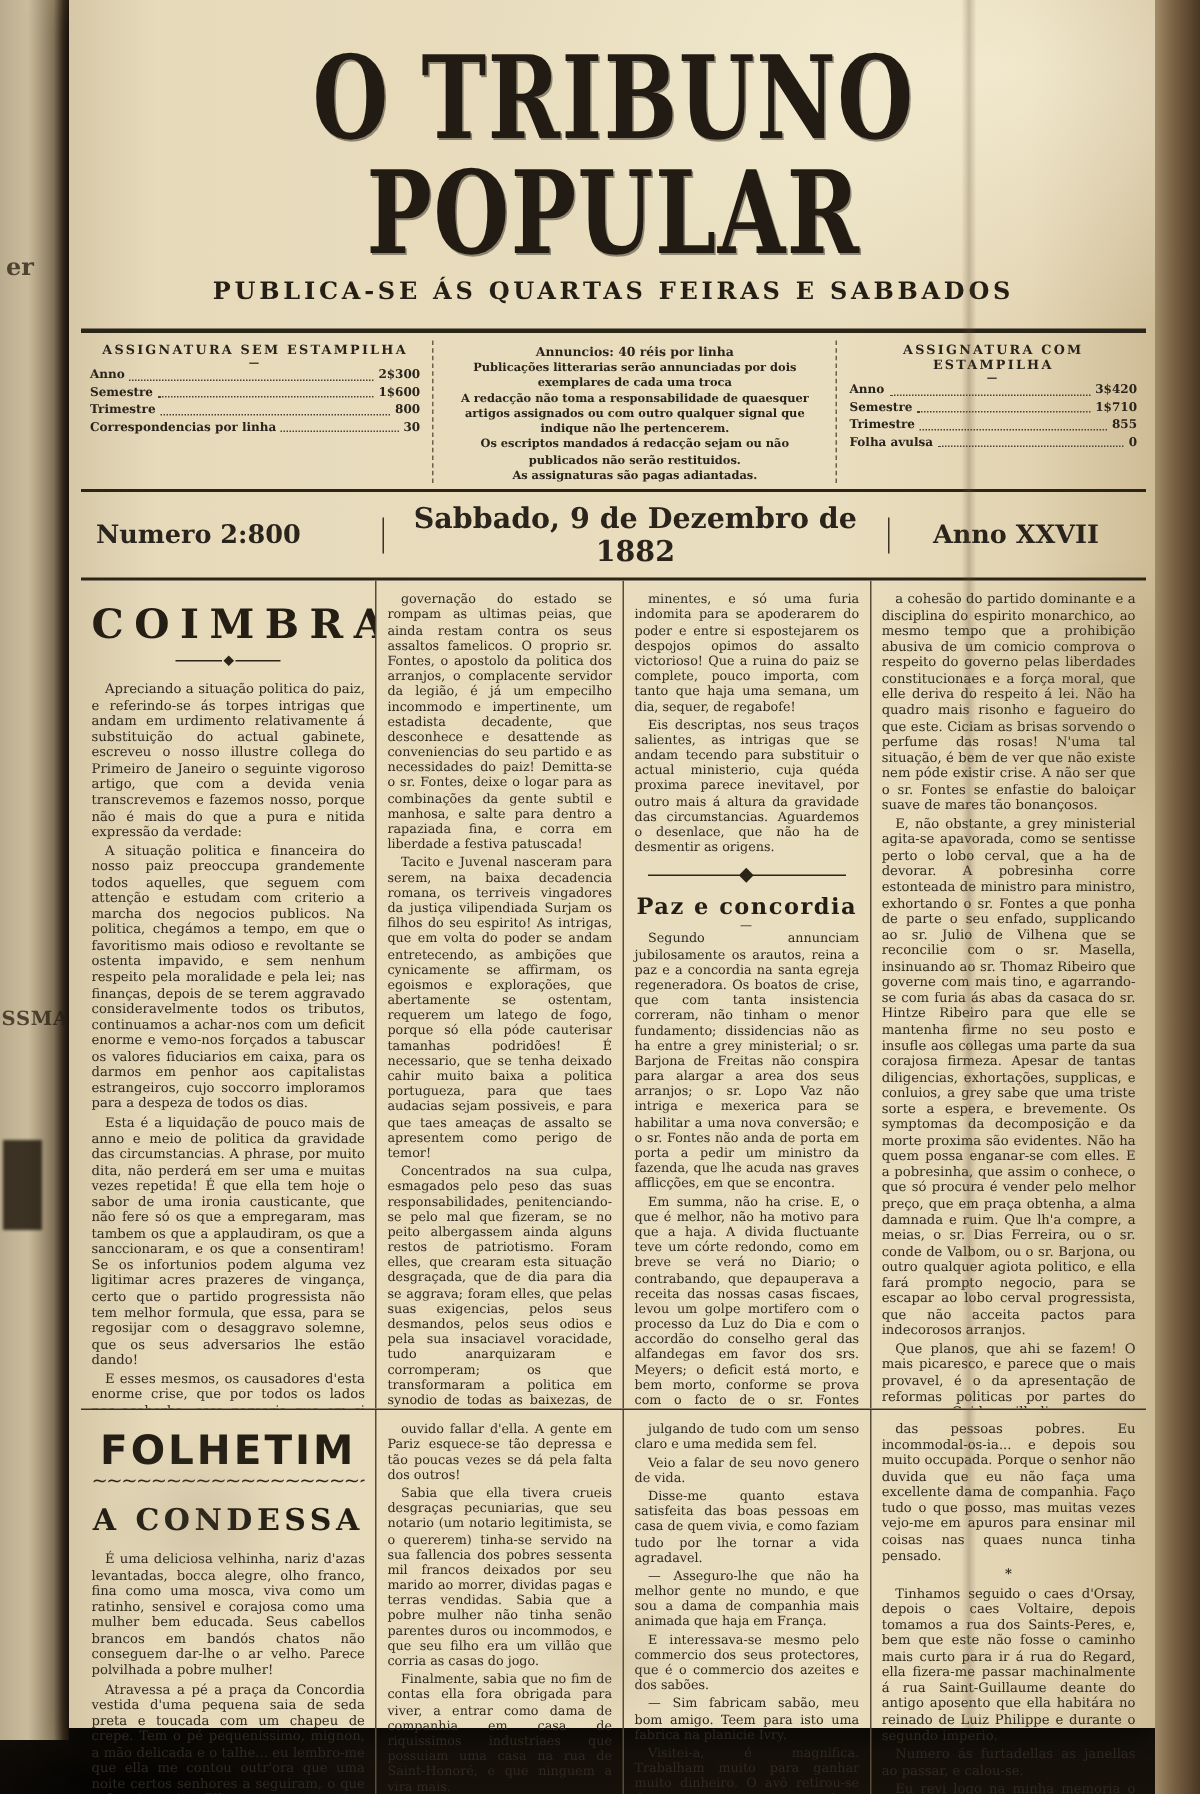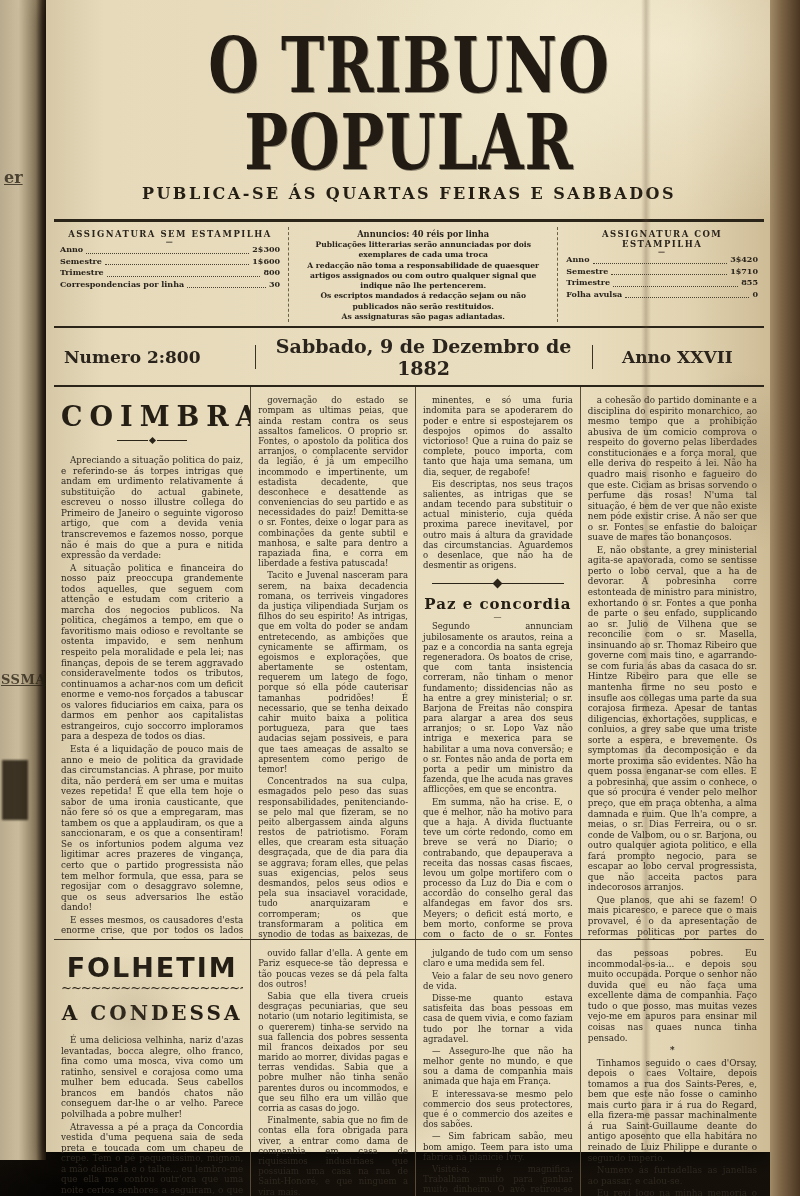--- a/index.html
+++ b/index.html
@@ -8,21 +8,21 @@
     background:
       radial-gradient(ellipse 300px 120px at 10% 100%, rgba(0,0,0,.85), rgba(0,0,0,0) 60%),
       linear-gradient(180deg,#3a2c1e 0%,#2b2015 55%,#15100a 100%);
     font-family:"DejaVu Serif","Liberation Serif",serif;
   }
   
   .spine{
     position:absolute;left:0;top:0;width:46px;height:1160px;
     background:linear-gradient(90deg,#b9ab8d 0%,#cabc9c 40%,#8d7c5f 78%,#3c2f1f 92%,#241a10 100%);
   }
-  .spine .frag{position:absolute;color:#2f2719;font-weight:bold;opacity:.8;text-decoration:underline;}
+  .spine .frag{position:absolute;color:#2f2719;font-weight:bold;opacity:.8;}
   .frag1{left:4px;top:168px;font-size:16px;}
   .frag2{left:6px;top:520px;font-size:12px;letter-spacing:1px;margin-left:48px;}
   .frag3{left:1px;top:648px;font-size:13px;letter-spacing:.5px;margin-top:24px;}
   .spine .blot{position:absolute;left:2px;top:760px;width:26px;height:60px;background:#241c10;filter:blur(1px);opacity:.85;}
   
   .edge-right{
     position:absolute;right:0;top:0;width:30px;height:1196px;
     background:linear-gradient(90deg,#a08a67 0%,#7a6244 40%,#4a3622 100%);
   }
   

